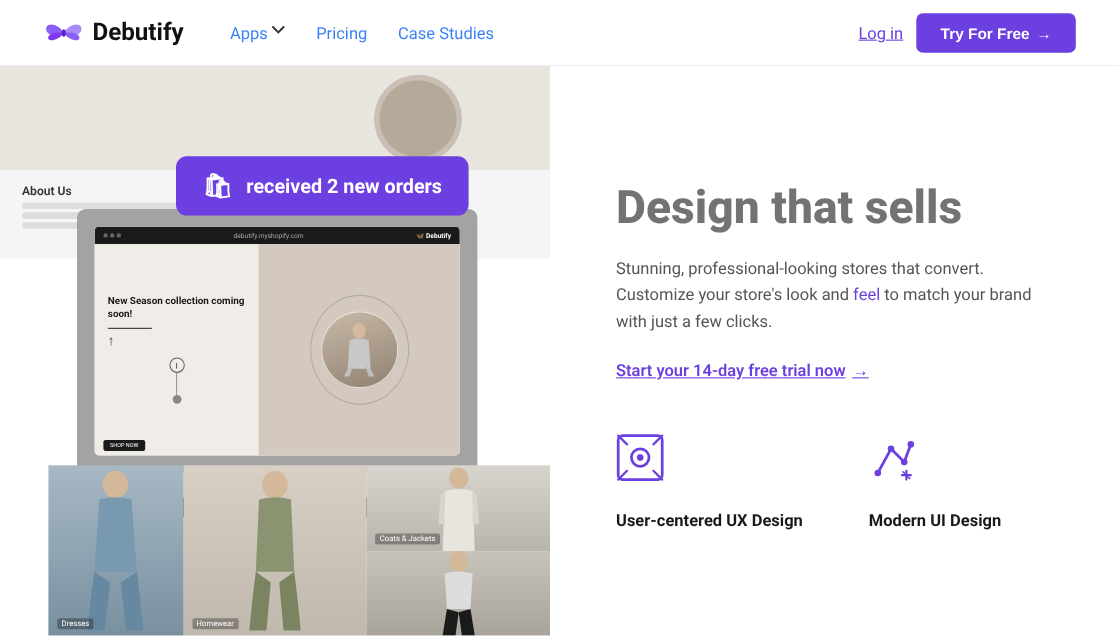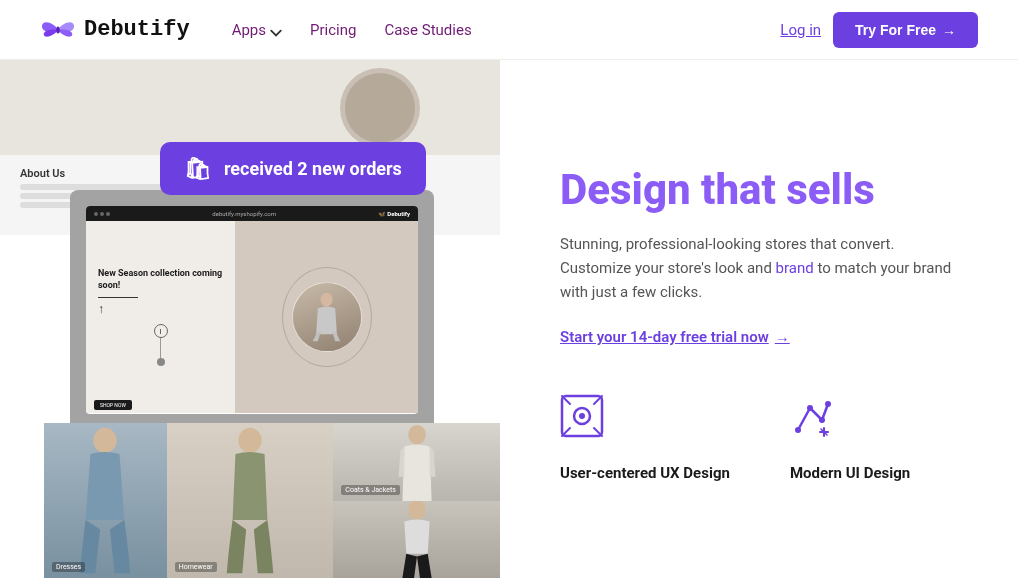--- a/index.html
+++ b/index.html
@@ -7,23 +7,23 @@
 
     
     .navbar {
       display: flex; align-items: center; justify-content: space-between;
       padding: 0 40px; height: 60px; border-bottom: 1px solid #eee;
       position: relative; z-index: 10; background: #fff;
     }
     .nav-left { display: flex; align-items: center; gap: 32px; }
     .logo { display: flex; align-items: center; gap: 8px; text-decoration: none; }
     .logo-icon { width: 36px; height: 28px; }
-    .logo-text { font-size: 22px; font-weight: 700; color: #111; font-family: Liberation Mono, monospace; }
+    .logo-text { font-size: 22px; font-weight: 700; color: #111; }
     .nav-links { display: flex; align-items: center; gap: 8px; }
-    .nav-link { display: flex; align-items: flex-end; gap: 4px; font-size: 15px; color: #701a75; text-decoration: none; padding: 6px 10px; cursor: pointer; }
+    .nav-link { display: flex; align-items: flex-start; gap: 4px; font-size: 15px; color: #3b82f6; text-decoration: none; padding: 6px 10px; cursor: pointer; }
     .nav-link svg { width: 12px; height: 12px; }
     .nav-right { display: flex; align-items: center; gap: 12px; }
     .login-link { font-size: 15px; color: #6c3fe0; text-decoration: underline; cursor: pointer; }
     .btn-demo { border: 1.5px solid #6c3fe0; color: #6c3fe0; background: #fff; padding: 9px 20px; border-radius: 6px; font-size: 14px; cursor: pointer; font-weight: 500; }
     .btn-free { background: #6c3fe0; color: #fff; padding: 10px 22px; border-radius: 6px; font-size: 14px; cursor: pointer; font-weight: 600; border: none; display: flex; align-items: flex-end; gap: 6px; }
 
     
     .main { display: flex; height: calc(578px - 60px); }
 
     
@@ -109,21 +109,21 @@
     .grid-cell-4 { background: #e8e4de; grid-row: 1 / 3; }
     .grid-label {
       position: absolute; bottom: 6px; left: 8px; font-size: 7px; color: #fff;
       background: rgba(0,0,0,0.3); padding: 1px 4px; border-radius: 2px;
     }
 
     
     .right-side {
       flex: 1; padding: 50px 60px 40px 60px; display: flex; flex-direction: column; justify-content: center;
     }
-    .hero-title { font-size: 42px; font-weight: 800; color: #8b5cf6; line-height: 1.15; margin-bottom: 18px; }
+    .hero-title { font-size: 42px; font-weight: 800; color: #737373; line-height: 1.15; margin-bottom: 18px; }
     .hero-desc { font-size: 15px; color: #555; line-height: 1.6; margin-bottom: 24px; max-width: 440px; }
     .hero-desc .highlight { color: #6c3fe0; }
     .trial-link { color: #6c3fe0; font-size: 15px; font-weight: 600; text-decoration: underline; cursor: pointer; display: flex; align-items: center; gap: 6px; margin-bottom: 40px; }
     .features { display: flex; gap: 60px; margin-top: 8px; }
     .feature { display: flex; flex-direction: column; gap: 26px; }
     .feature-icon { width: 44px; height: 44px; }
     .feature-label { font-size: 15px; font-weight: 700; color: #1a1a1a; }
   </style>
 </head>
 <body>
@@ -283,21 +283,21 @@
           <path d="M58 100 Q62 130 64 155 L48 155 L44 110Z" fill="#7a8460"></path>
         </svg>
         <div class="grid-label">Homewear</div>
       </div>
     </div>
   </div>
 
   <div class="right-side">
     <h1 class="hero-title">Design that sells</h1>
     <p class="hero-desc">
-      Stunning, professional-looking stores that convert. Customize your store's look and <span class="highlight">brand</span> to match your brand with just a few clicks.
+      Stunning, professional-looking stores that convert. Customize your store's look and <span class="highlight">feel</span> to match your brand with just a few clicks.
     </p>
     <a class="trial-link">
       <span>Start your 14-day free trial now</span>
       <span>→</span>
     </a>
     <div class="features">
 
       <div class="feature">
         <svg class="feature-icon" viewBox="0 0 44 44" fill="none" xmlns="http://www.w3.org/2000/svg">
           <rect x="2" y="2" width="40" height="40" rx="4" stroke="#6c3fe0" stroke-width="2.5" fill="none"></rect>

